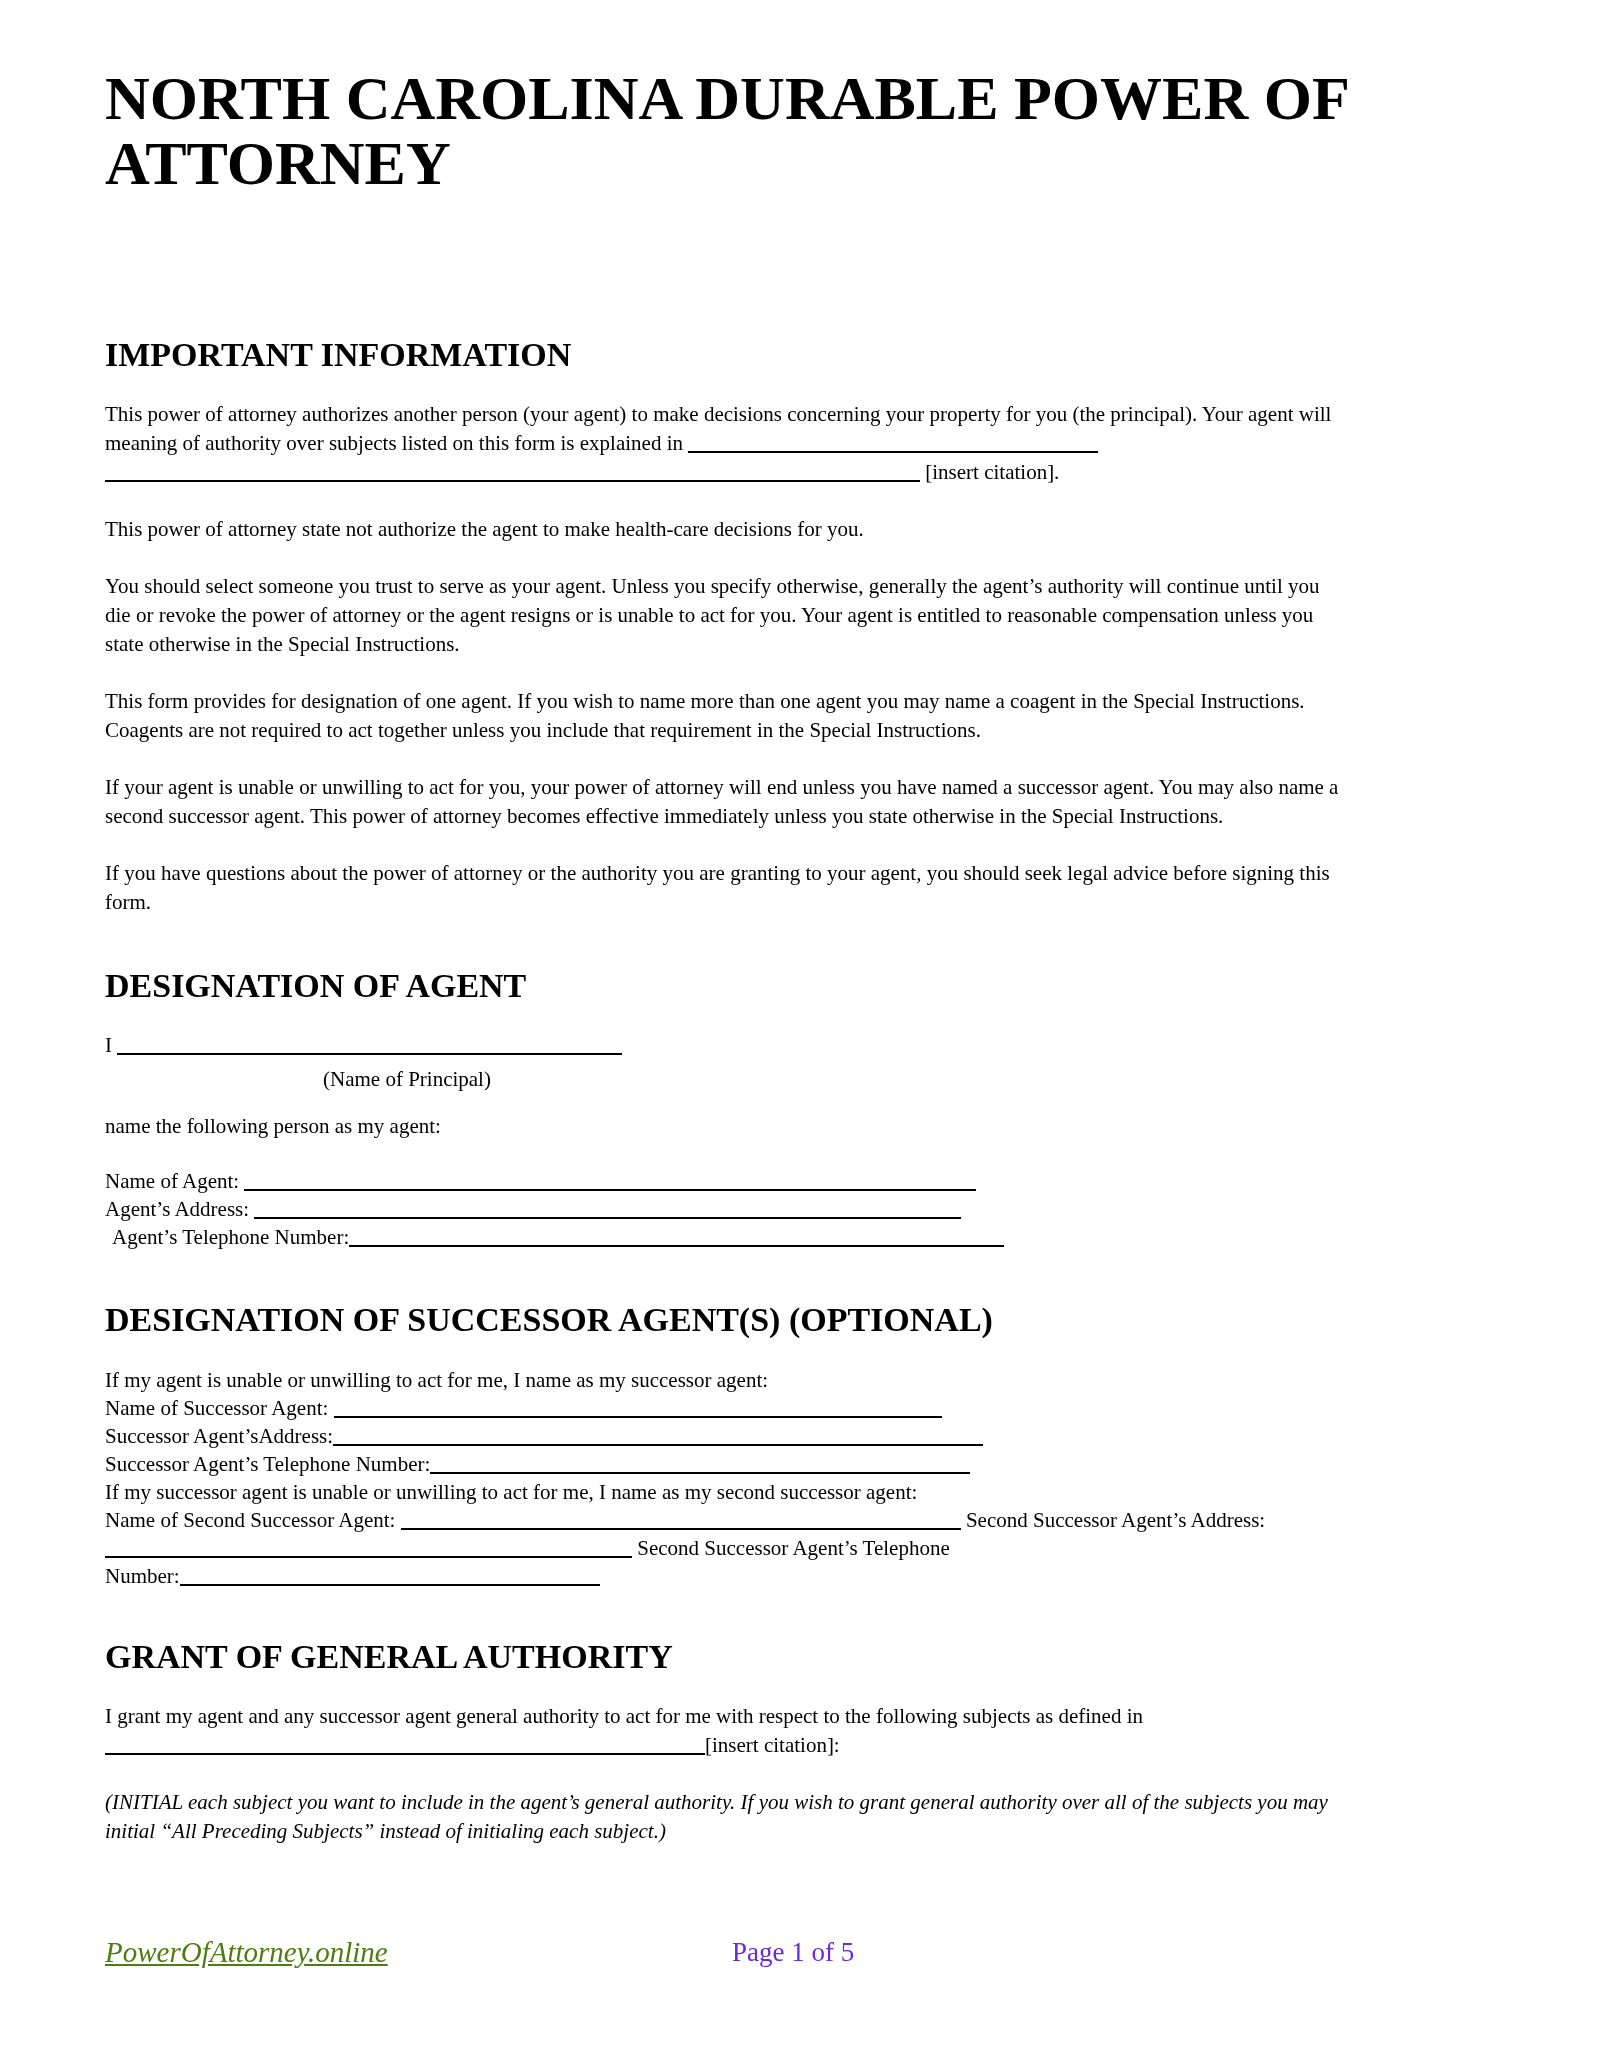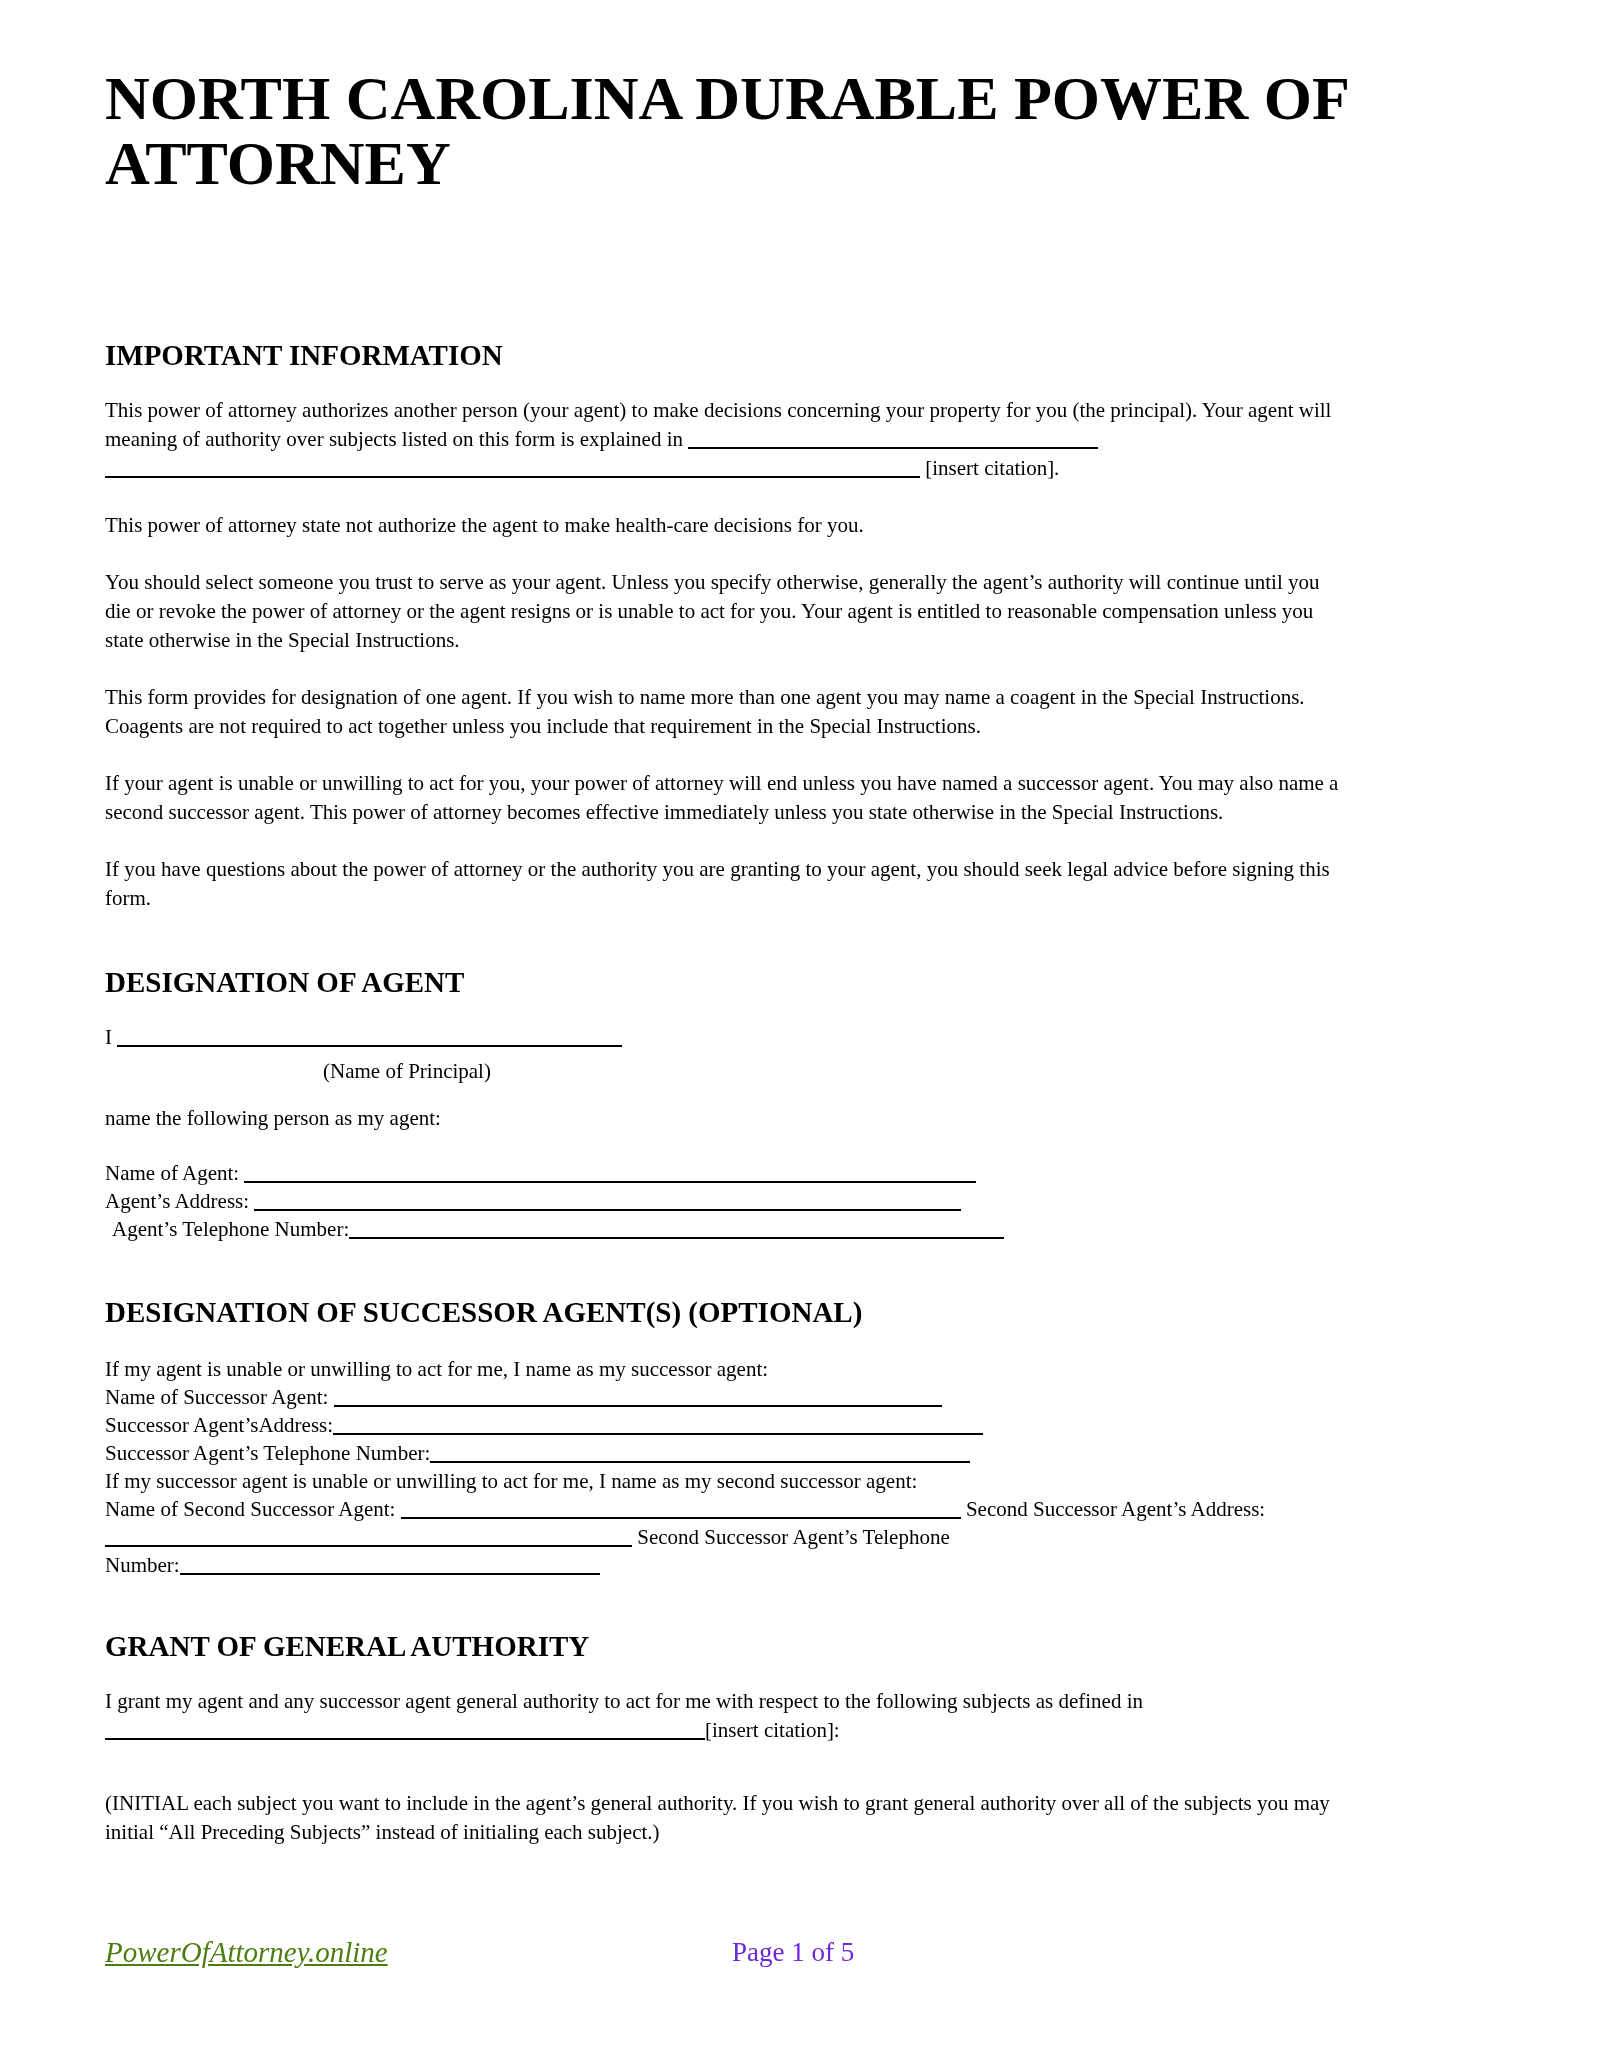--- a/index.html
+++ b/index.html
@@ -15,21 +15,21 @@
   .content { padding:0 105px; }
 
   .doc-title {
     margin:66px 0 0 0;
     font-size:62px;
     line-height:65px;
     font-weight:bold;
     white-space:nowrap;
   }
   .sec-h {
-    font-size:29px;
+    font-size:34px;
     line-height:34px;
     font-weight:bold;
     white-space:nowrap;
   }
   .h-imp   { margin-top:142px; }
   .h-des   { margin-top:52px; }
   .h-succ  { margin-top:52px; }
   .h-grant { margin-top:50px; }
 
   .para { margin:0; font-size:21px; }
@@ -37,21 +37,21 @@
   .fields .ln { line-height:28px; white-space:nowrap; }
 
   .p1 { margin-top:24px; }
   .p2, .p3, .p4, .p5, .p6 { margin-top:28px; }
   .i-line { margin-top:18px; }
   .principal-caption { margin-top:5px; padding-left:218px; }
   .name-person { margin-top:18px; }
   .agent-fields { margin-top:26px; }
   .succ-block { margin-top:26px; }
   .grant-p { margin-top:22px; }
-  .initial-note { margin-top:44px; }
+  .initial-note { margin-top:28px;font-style:italic; }
   .indent-sm { padding-left:7px; }
 
   .blank {
     display:inline-block;
     height:5px;
     border-bottom:2px solid #000;
     vertical-align:-3px;
   }
 
   .footer-link {

